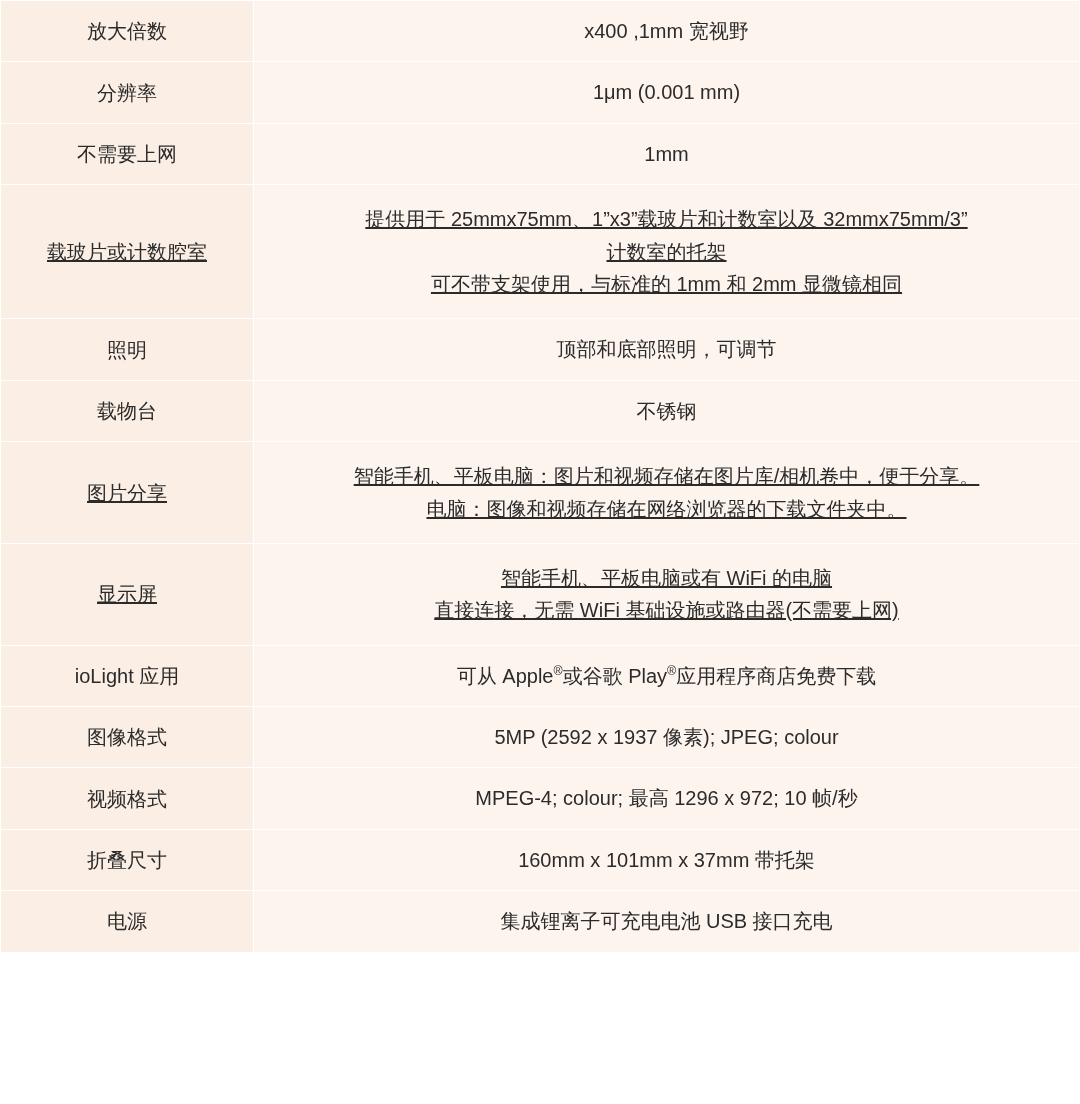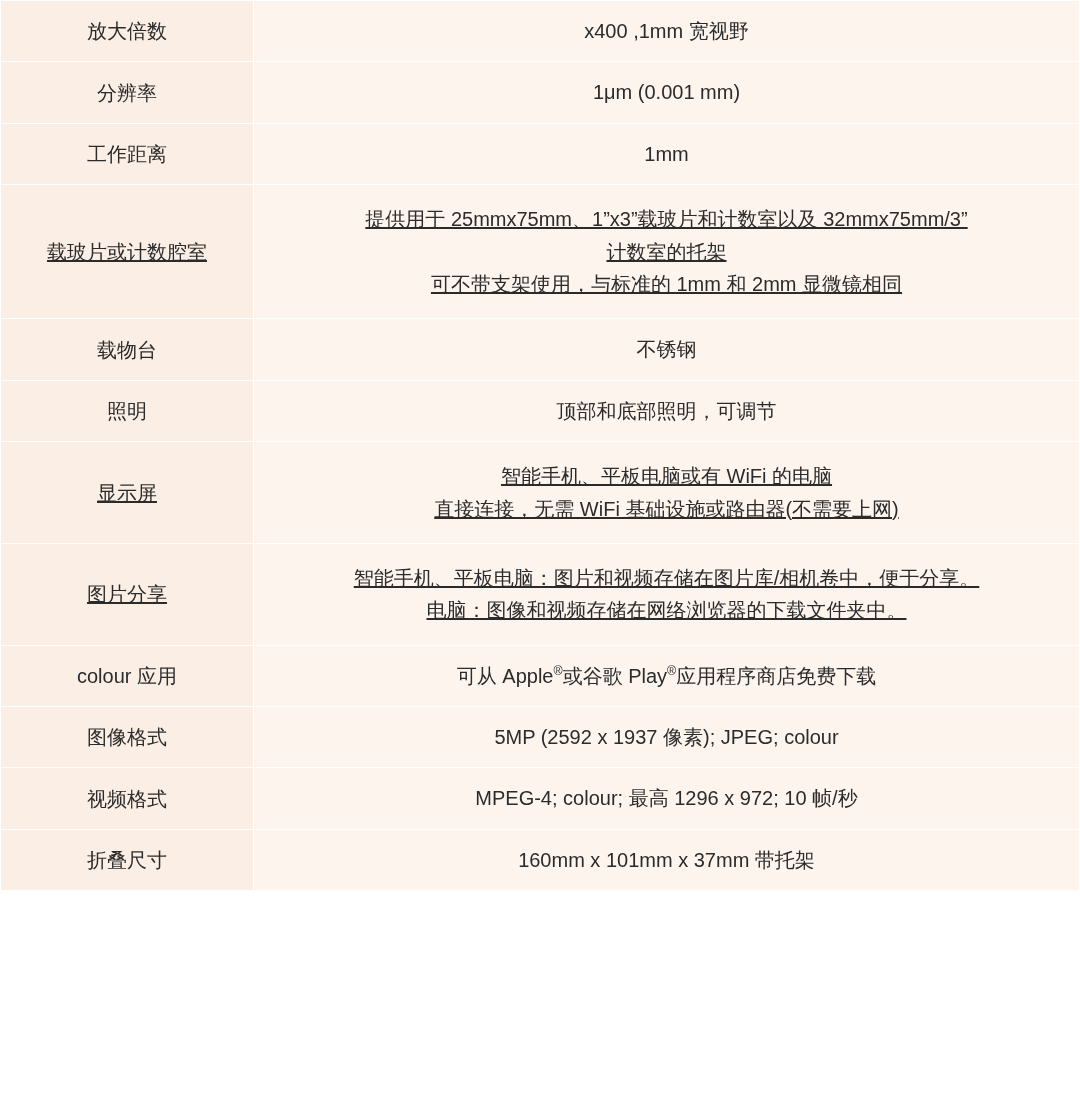--- a/index.html
+++ b/index.html
@@ -56,61 +56,61 @@
           <span class="line">x400 ,1mm 宽视野</span>
         </td>
       </tr>
       <tr>
         <td class="label-cell">分辨率</td>
         <td class="value-cell">
           <span class="line">1μm (0.001 mm)</span>
         </td>
       </tr>
       <tr>
-        <td class="label-cell">工作距离</td>
+        <td class="label-cell">不需要上网</td>
         <td class="value-cell">
           <span class="line">1mm</span>
         </td>
       </tr>
       <tr class="tall">
         <td class="label-cell">载玻片或计数腔室</td>
         <td class="value-cell">
           <span class="line">提供用于 25mmx75mm、1”x3”载玻片和计数室以及 32mmx75mm/3”</span>
           <span class="line">计数室的托架</span>
           <span class="line">可不带支架使用，与标准的 1mm 和 2mm 显微镜相同</span>
         </td>
       </tr>
       <tr>
+        <td class="label-cell">照明</td>
+        <td class="value-cell">
+          <span class="line">顶部和底部照明，可调节</span>
+        </td>
+      </tr>
+      <tr>
         <td class="label-cell">载物台</td>
         <td class="value-cell">
           <span class="line">不锈钢</span>
         </td>
       </tr>
-      <tr>
-        <td class="label-cell">照明</td>
+      <tr class="tall">
+        <td class="label-cell">图片分享</td>
         <td class="value-cell">
-          <span class="line">顶部和底部照明，可调节</span>
+          <span class="line">智能手机、平板电脑：图片和视频存储在图片库/相机卷中，便于分享。</span>
+          <span class="line">电脑：图像和视频存储在网络浏览器的下载文件夹中。</span>
         </td>
       </tr>
       <tr class="tall">
         <td class="label-cell">显示屏</td>
         <td class="value-cell">
           <span class="line">智能手机、平板电脑或有 WiFi 的电脑</span>
           <span class="line">直接连接，无需 WiFi 基础设施或路由器(不需要上网)</span>
         </td>
       </tr>
-      <tr class="tall">
-        <td class="label-cell">图片分享</td>
-        <td class="value-cell">
-          <span class="line">智能手机、平板电脑：图片和视频存储在图片库/相机卷中，便于分享。</span>
-          <span class="line">电脑：图像和视频存储在网络浏览器的下载文件夹中。</span>
-        </td>
-      </tr>
       <tr>
-        <td class="label-cell">colour 应用</td>
+        <td class="label-cell">ioLight 应用</td>
         <td class="value-cell">
           <span class="line">可从 Apple<sup>®</sup>或谷歌 Play<sup>®</sup>应用程序商店免费下载</span>
         </td>
       </tr>
       <tr>
         <td class="label-cell">图像格式</td>
         <td class="value-cell">
           <span class="line">5MP (2592 x 1937 像素); JPEG; colour</span>
         </td>
       </tr>
@@ -119,14 +119,20 @@
         <td class="value-cell">
           <span class="line">MPEG-4; colour; 最高 1296 x 972; 10 帧/秒</span>
         </td>
       </tr>
       <tr>
         <td class="label-cell">折叠尺寸</td>
         <td class="value-cell">
           <span class="line">160mm x 101mm x 37mm 带托架</span>
         </td>
       </tr>
+      <tr>
+        <td class="label-cell">电源</td>
+        <td class="value-cell">
+          <span class="line">集成锂离子可充电电池 USB 接口充电</span>
+        </td>
+      </tr>
     </tbody>
 </table>
 
 </body></html>

